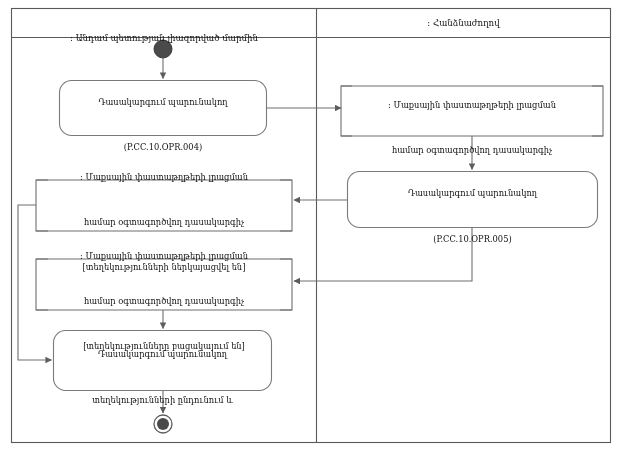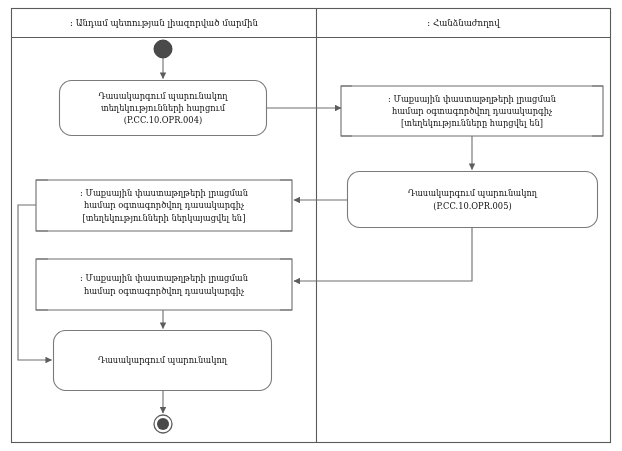--- a/index.html
+++ b/index.html
@@ -41,21 +41,21 @@
   .lane-title {
     position: absolute;
     display: flex;
     align-items: center;
     justify-content: center;
     text-align: center;
     font-family: "DejaVu Serif", serif;
     font-size: 8.6px;
     color: #101010;
   }
-  .node-text span { display: block; white-space: nowrap; }
+  .node-text span { display: block; white-space: nowrap; margin-top: 33px; }
 </style>
 </head>
 <body>
 
 <div id="canvas">
 
   <svg id="svg-layer" viewBox="0 0 622 451">
     <defs>
       <marker id="arrow" viewBox="0 0 10 10" refX="9.2" refY="5" markerWidth="6" markerHeight="6" orient="auto-start-reverse">
         <path d="M 0 0 L 10 5 L 0 10 z" fill="#5d5d5d"></path>
@@ -117,48 +117,48 @@
       <path d="M 472 227.5 L 472 281 L 294 281" marker-end="url(#arrow)"></path>
 
       <path d="M 36 205 L 18 205 L 18 360 L 51.5 360" marker-end="url(#arrow)"></path>
 
       <path d="M 163 310 L 163 328.5" marker-end="url(#arrow)"></path>
 
       <path d="M 163 390.5 L 163 413" marker-end="url(#arrow)"></path>
     </g>
   </svg>
 
-  <div class="lane-title" style="left:12px; top:9px; width:304px; height:28px;">: Անդամ պետության լիազորված մարմին</div>
+  <div class="lane-title" style="left:12px; top:24px; width:304px; height:28px;">: Անդամ պետության լիազորված մարմին</div>
   <div class="lane-title" style="left:317px; top:9px; width:293px; height:28px;">: Հանձնաժողով</div>
 
   <div class="node-text" style="left:60px; top:81px; width:206px; height:54px;">
     <span>Դասակարգում պարունակող</span>
-    <span>տեղեկությունների հարցում</span>
     <span>(P.CC.10.OPR.004)</span>
   </div>
 
   <div class="node-text" style="left:342px; top:87px; width:260px; height:48px;">
     <span>: Մաքսային փաստաթղթերի լրացման</span>
     <span>համար օգտագործվող դասակարգիչ</span>
-    <span>[տեղեկությունները հարցվել են]</span>
   </div>
 
   <div class="node-text" style="left:348px; top:172px; width:249px; height:55px;">
     <span>Դասակարգում պարունակող</span>
     <span>(P.CC.10.OPR.005)</span>
   </div>
 
   <div class="node-text" style="left:37px; top:181px; width:254px; height:49px;">
     <span>: Մաքսային փաստաթղթերի լրացման</span>
     <span>համար օգտագործվող դասակարգիչ</span>
     <span>[տեղեկությունների ներկայացվել են]</span>
   </div>
 
   <div class="node-text" style="left:37px; top:260px; width:254px; height:49px;">
     <span>: Մաքսային փաստաթղթերի լրացման</span>
     <span>համար օգտագործվող դասակարգիչ</span>
+    <span>[տեղեկությունները բացակայում են]</span>
   </div>
 
   <div class="node-text" style="left:54px; top:331px; width:217px; height:59px;">
     <span>Դասակարգում պարունակող</span>
+    <span>տեղեկությունների ընդունում և</span>
   </div>
 
 </div>
 
 </body></html>

